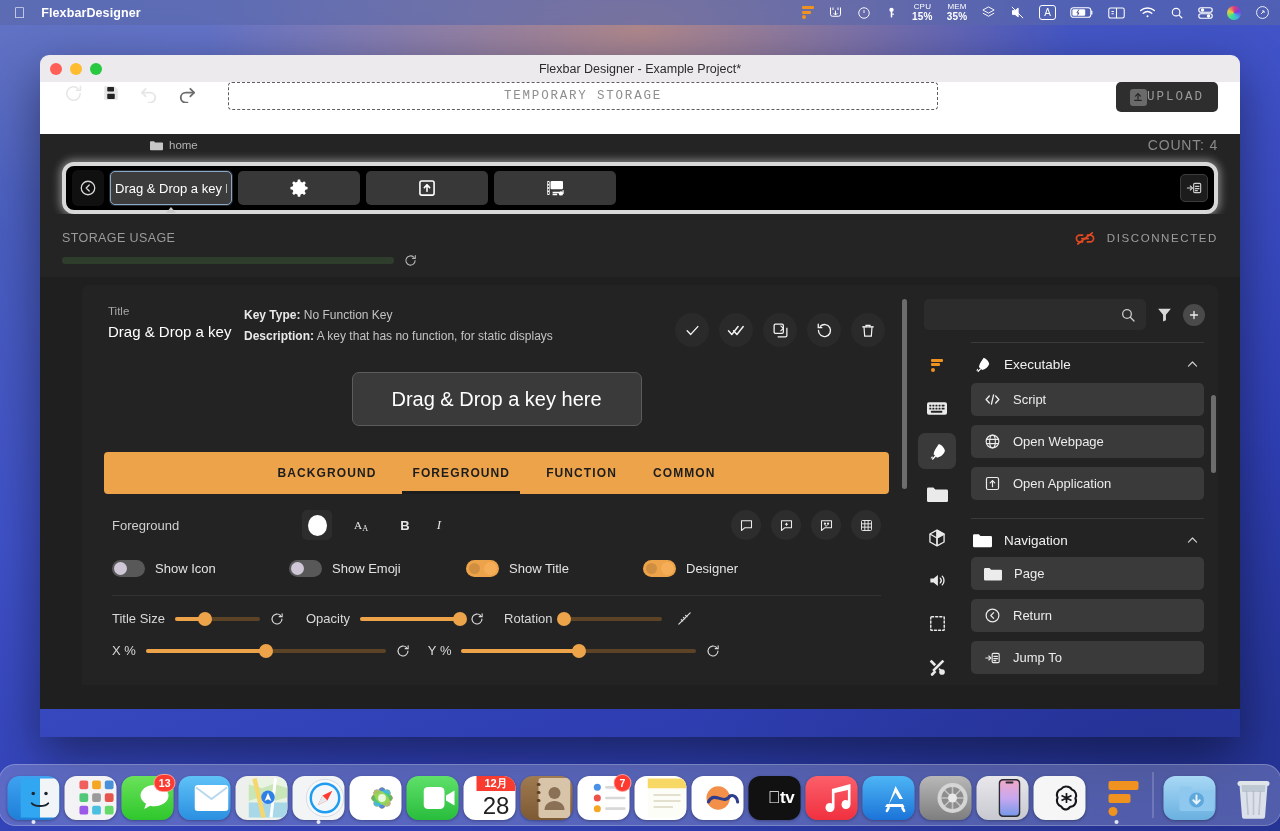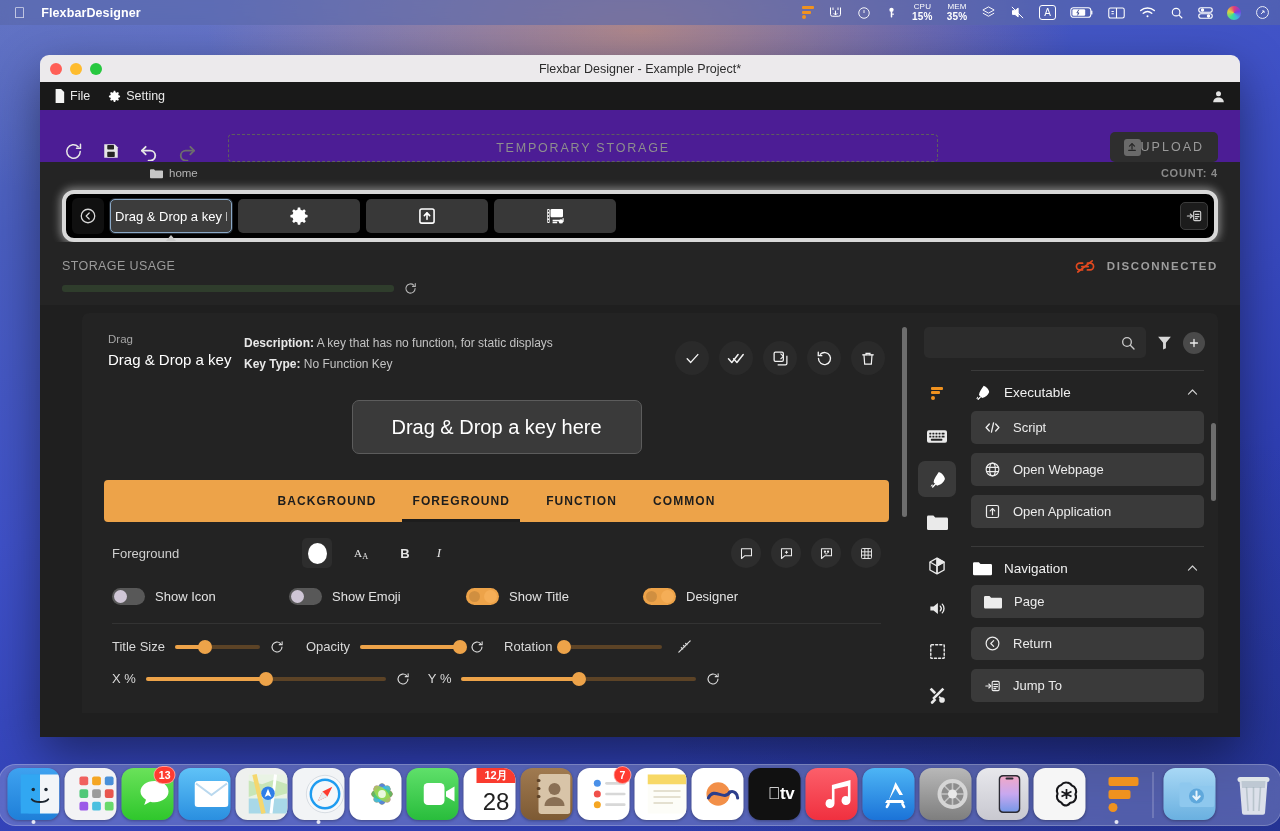--- a/index.html
+++ b/index.html
@@ -65,22 +65,23 @@
     height: 28px; background: #191919; display: flex; align-items: center;
     padding: 0 14px; gap: 18px; color: #e8e8e8; font-size: 12.5px;
   }
   .ms-item { display: flex; align-items: center; gap: 5px; cursor: default; }
   .ms-right { margin-left: auto; display: flex; align-items: center; }
 
   .appbody { background: #1f1f1f; height: 627px; position: relative; }
 
   
   .toolbar {
-    height: 52px; display: flex; align-items: flex-end; padding: 0 22px; gap: 16px;
-    background: #4c1d95;
+    height: 52px; display: flex; align-items: flex-start; padding: 0 22px; gap: 16px;
+    background: #ffffff;
+    font-family: Liberation Mono, monospace;
   }
   .tb-ico { width: 22px; height: 22px; display: flex; align-items: center; justify-content: center; color: #e6e6e6; }
   .tb-ico.dim { color: #6d6d6d; }
   .tempstore {
     flex: 1; margin-left: 14px; height: 28px;
     border: 1.6px dashed #5e5e5e; border-radius: 4px;
     display: flex; align-items: center; justify-content: center;
     color: #8e8e8e; font-size: 12.5px; letter-spacing: 1.8px;
     max-width: 710px;
   }
@@ -89,21 +90,21 @@
     background: #2e2e2e; display: flex; align-items: center; 
     color: #9a9a9a; font-size: 12.5px; letter-spacing: 2px;
   }
   .up-ico {
     width: 17px; height: 17px; border-radius: 3px; background: #6a6a6a;
     color: #262626; display: flex; align-items: center; justify-content: center; font-size: 11px;
   }
   
   .crumbrow { height: 22px; display: flex; align-items: center; padding: 0 22px; background: #242424; }
   .crumb { display: flex; align-items: center; gap: 6px; color: #b4b4b4; font-size: 11.5px; margin-left: 88px; }
-  .countlbl { margin-left: auto; color: #8a8a8a; font-size: 11px; letter-spacing: .8px; font-weight: bold; }
+  .countlbl { margin-left: auto; color: #8a8a8a; font-size: 14px; letter-spacing: .8px; font-weight: normal; }
 
   
   .devwrap { padding: 6px 22px 0; background: #242424; }
   .device {
     height: 52px; border-radius: 12px; background: #000;
     border: 4px solid #d8d8d8;
     box-shadow: 0 0 9px 2px rgba(255,255,255,.45), inset 0 0 0 1px #000;
     display: flex; align-items: center; padding: 0 6px; gap: 6px;
   }
   .dev-nav {
@@ -132,21 +133,21 @@
   .dev-right { margin-left: auto; }
   .dev-rbtn {
     width: 28px; height: 28px; border-radius: 5px; background: #1c1c1c;
     border: 1px solid #3c3c3c; display: flex; align-items: center; justify-content: center; color: #cfcfcf;
   }
   
   .storagerow { padding: 16px 22px 10px; background: #242424; }
   .stor-top { display: flex; align-items: center; }
   .stor-lbl { color: #9b9b9b; font-size: 12.5px; letter-spacing: .4px; }
   .stor-right { margin-left: auto; display: flex; align-items: center; gap: 10px; }
-  .disc-txt { color: #9e9e9e; font-size: 11.5px; letter-spacing: 1.6px; font-weight: bold; }
+  .disc-txt { color: #9e9e9e; font-size: 11.5px; letter-spacing: 1.6px; font-weight: normal; }
   .stor-bar-wrap { display: flex; align-items: center; gap: 10px; margin-top: 8px; }
   .stor-bar { height: 7px; width: 332px; border-radius: 3px; background: #2e332c; overflow: hidden; }
   .stor-fill { height: 100%; background: #2f3d2c; }
 
   
   .split { display: flex; gap: 0; padding: 0 22px; height: 408px; }
   .editor {
     flex: 1; background: #232323; border-radius: 7px 0 0 0; margin-top: 8px;
     margin-left: 20px; margin-right: 0; position: relative; overflow: hidden;
   }
@@ -242,21 +243,21 @@
     position: absolute; left: 50%; transform: translateX(-50%); bottom: 5px;
     height: 62px; border-radius: 17px; padding: 5px 8px;
     background: rgba(190,195,225,.30);
     border: 1px solid rgba(255,255,255,.22);
     display: flex; align-items: flex-end; gap: 5px;
     backdrop-filter: blur(12px);
     z-index: 40;
   }
   .dk { width: 52px; position: relative; }
   .dk .tile {
-    width: 52px; height: 52px; border-radius: 12px; overflow: hidden; position: relative;
+    width: 52px; height: 44px; border-radius: 12px; overflow: hidden; position: relative;
     display: flex; align-items: center; justify-content: center;
     box-shadow: 0 1px 3px rgba(0,0,0,.3);
     padding-left: 13px;
   }
   .dk .badge {
     position: absolute; top: -2px; right: -2px; min-width: 18px; height: 18px; padding: 0 4px;
     border-radius: 9px; background: #ff3b30; color: #fff; font-size: 10.5px; font-weight: bold;
     display: flex; align-items: center; justify-content: center; border: 1px solid rgba(255,255,255,.5);
     z-index: 3;
   }
@@ -374,45 +375,20 @@
 
   <div class="titlebar">
     <div class="traffic">
       <span class="tl r"></span>
       <span class="tl y"></span>
       <span class="tl g"></span>
     </div>
     <div class="win-title">Flexbar Designer - Example Project*</div>
   </div>
 
-  <div class="menustrip">
-    <div class="ms-item">
-      <span>
-        <svg width="11" height="14" viewBox="0 0 14 18" fill="#fff">
-            <path d="M2 0h7l4 4v14H2z" opacity=".95"></path>
-          </svg>
-      </span>
-      <span>File</span>
-    </div>
-    <div class="ms-item">
-      <span>
-        <svg width="13" height="13" viewBox="0 0 24 24" fill="#fff">
-            <path d="M12 8a4 4 0 100 8 4 4 0 000-8zm0 2.2a1.8 1.8 0 110 3.6 1.8 1.8 0 010-3.6z"></path>
-            <path d="M10.6 1.5h2.8l.5 2.6 2.1.9 2.2-1.4 2 2-1.4 2.2.9 2.1 2.6.5v2.8l-2.6.5-.9 2.1 1.4 2.2-2 2-2.2-1.4-2.1.9-.5 2.6h-2.8l-.5-2.6-2.1-.9-2.2 1.4-2-2 1.4-2.2-.9-2.1-2.6-.5v-2.8l2.6-.5.9-2.1L3.8 5.6l2-2 2.2 1.4 2.1-.9z"></path>
-          </svg>
-      </span>
-      <span>Setting</span>
-    </div>
-    <div class="ms-right">
-      <svg width="15" height="15" viewBox="0 0 24 24" fill="#e2e2e2">
-          <circle cx="12" cy="7.5" r="4"></circle>
-          <path d="M3.5 21c0-4.7 3.8-7.5 8.5-7.5s8.5 2.8 8.5 7.5z"></path>
-        </svg>
-    </div>
-  </div>
 
   <div class="appbody">
 
     <div class="toolbar">
       <span class="tb-ico">
         <svg width="19" height="19" viewBox="0 0 24 24" fill="none" stroke="currentColor" stroke-width="1.9" stroke-linecap="round">
             <path d="M20.5 12a8.5 8.5 0 11-2.6-6.1"></path>
             <path d="M20.8 3v5h-5"></path>
           </svg>
       </span>
@@ -546,31 +522,31 @@
             </svg>
         </span>
       </div>
     </div>
 
     <div class="split">
 
       <div class="editor">
         <div class="ed-head">
           <div class="ed-title-col">
-            <div class="ed-lbl">Drag</div>
+            <div class="ed-lbl">Title</div>
             <div class="ed-title-val">Drag &amp; Drop a key</div>
           </div>
           <div class="ed-meta">
+            <div>
+              <b>Key Type:</b>
+              <span>No Function Key</span>
+            </div>
             <div>
               <b>Description:</b>
               <span>A key that has no function, for static displays</span>
-            </div>
-            <div>
-              <b>Key Type:</b>
-              <span>No Function Key</span>
             </div>
           </div>
           <div class="ed-acts">
             <div class="circ">
               <svg width="17" height="17" viewBox="0 0 24 24" fill="none" stroke="currentColor" stroke-width="2" stroke-linecap="round" stroke-linejoin="round">
                   <path d="M4.5 12.5l5 5 10-11"></path>
                 </svg>
             </div>
             <div class="circ">
               <svg width="19" height="19" viewBox="0 0 26 24" fill="none" stroke="currentColor" stroke-width="2" stroke-linecap="round" stroke-linejoin="round">

